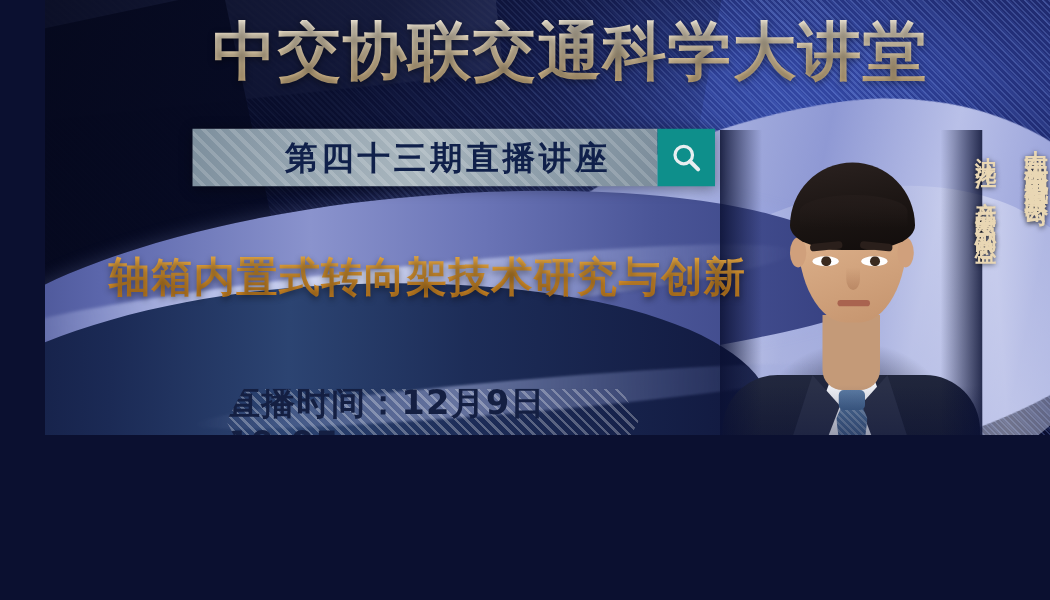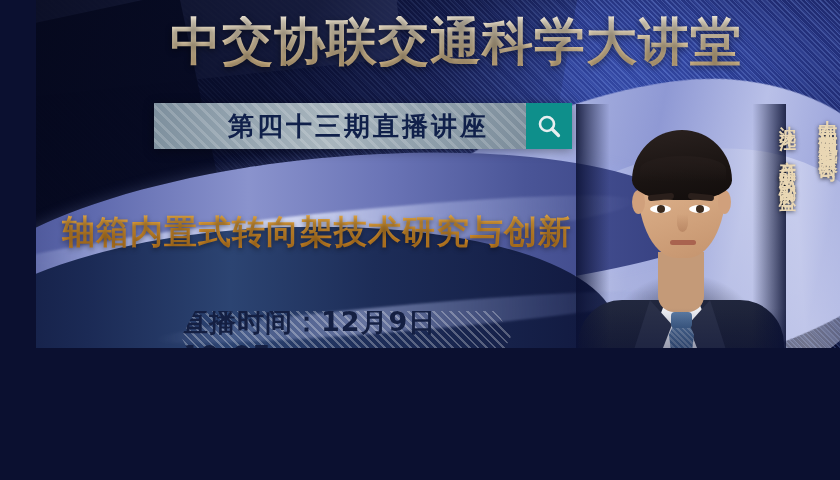--- a/index.html
+++ b/index.html
@@ -207,21 +207,21 @@
   .subbar-text{
     position:relative;font-size:26px;font-weight:bold;color:#10204a;letter-spacing:3px;
     font-family:"DejaVu Sans","Liberation Sans",sans-serif;
   }
   .subbar-icon{
     position:relative;width:46px;background:#0e8f8b;display:flex;align-items:center;justify-content:center;
   }
 
   
   .topic{
-    position:absolute;left:26px;top:210px;width:560px;text-align:left;
+    position:absolute;left:26px;top:200px;width:560px;text-align:center;
     font-size:33px;font-weight:bold;letter-spacing:1px;
     color:#d9922c;
     background:linear-gradient(180deg,#e9ae4a 0%,#d8912c 55%,#c67d1d 100%);
     -webkit-background-clip:text;background-clip:text;-webkit-text-fill-color:transparent;
     text-shadow:0 2px 5px rgba(0,0,0,.4);
     font-family:"DejaVu Sans","Liberation Sans",sans-serif;
   }
 
   
   .timepill{

